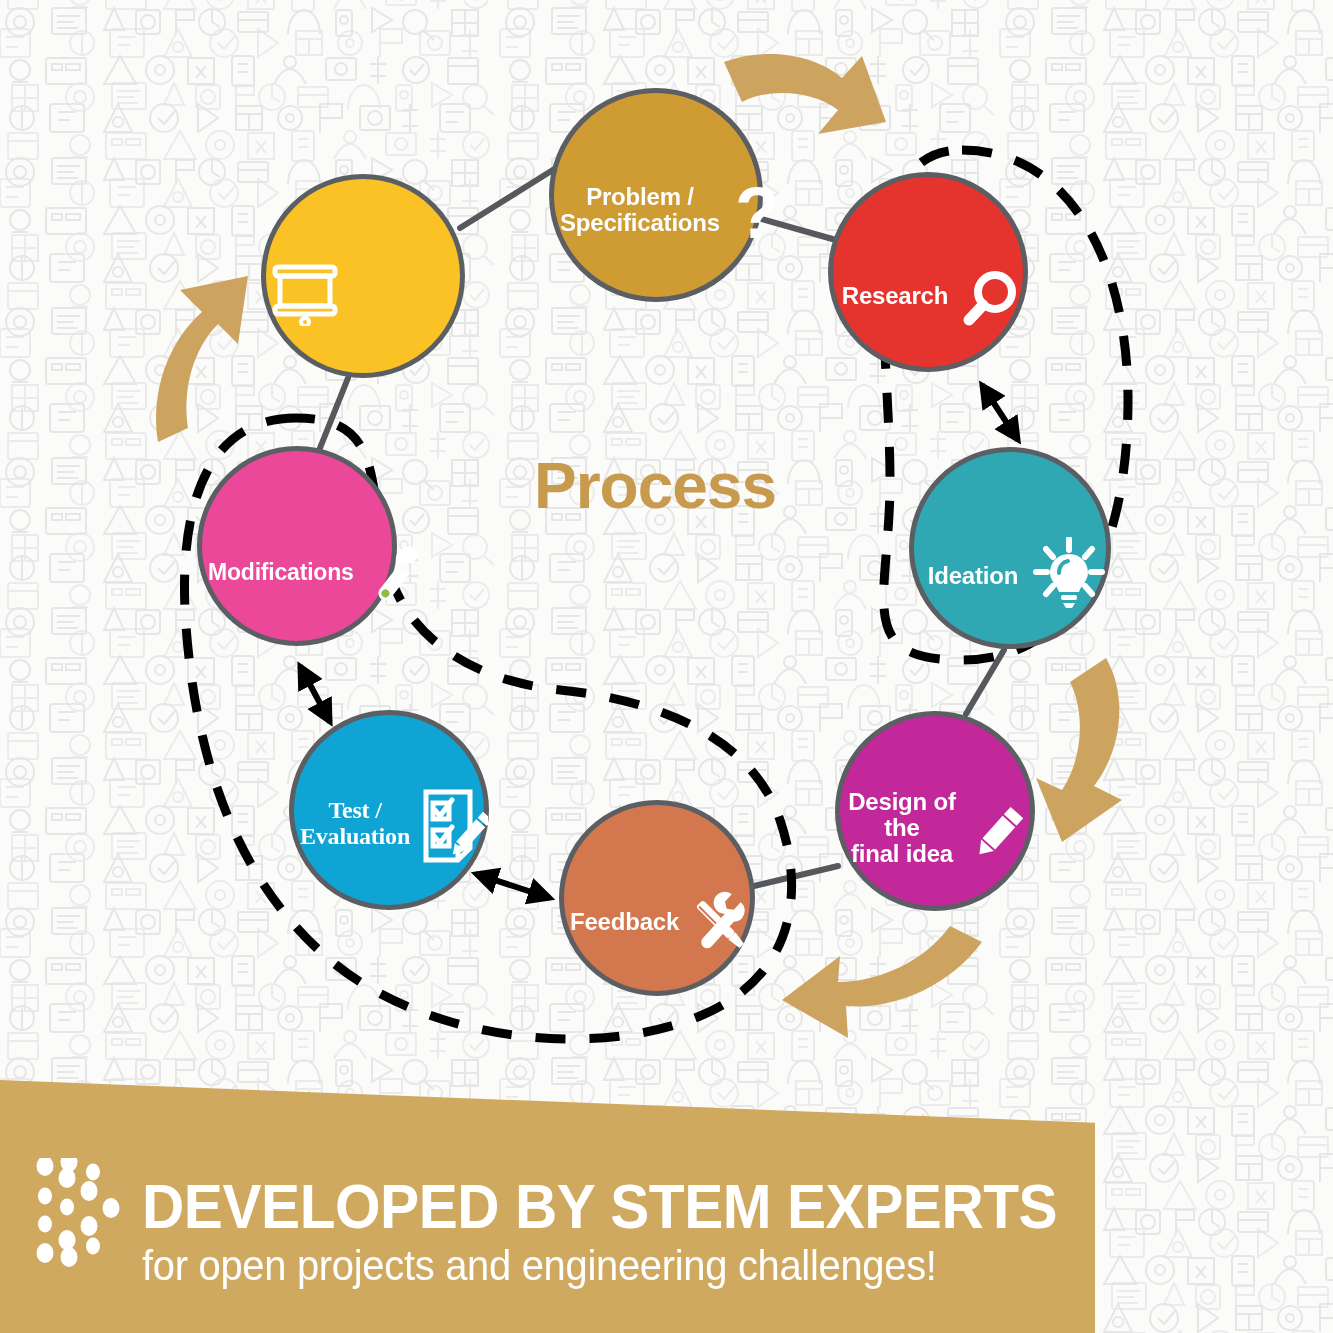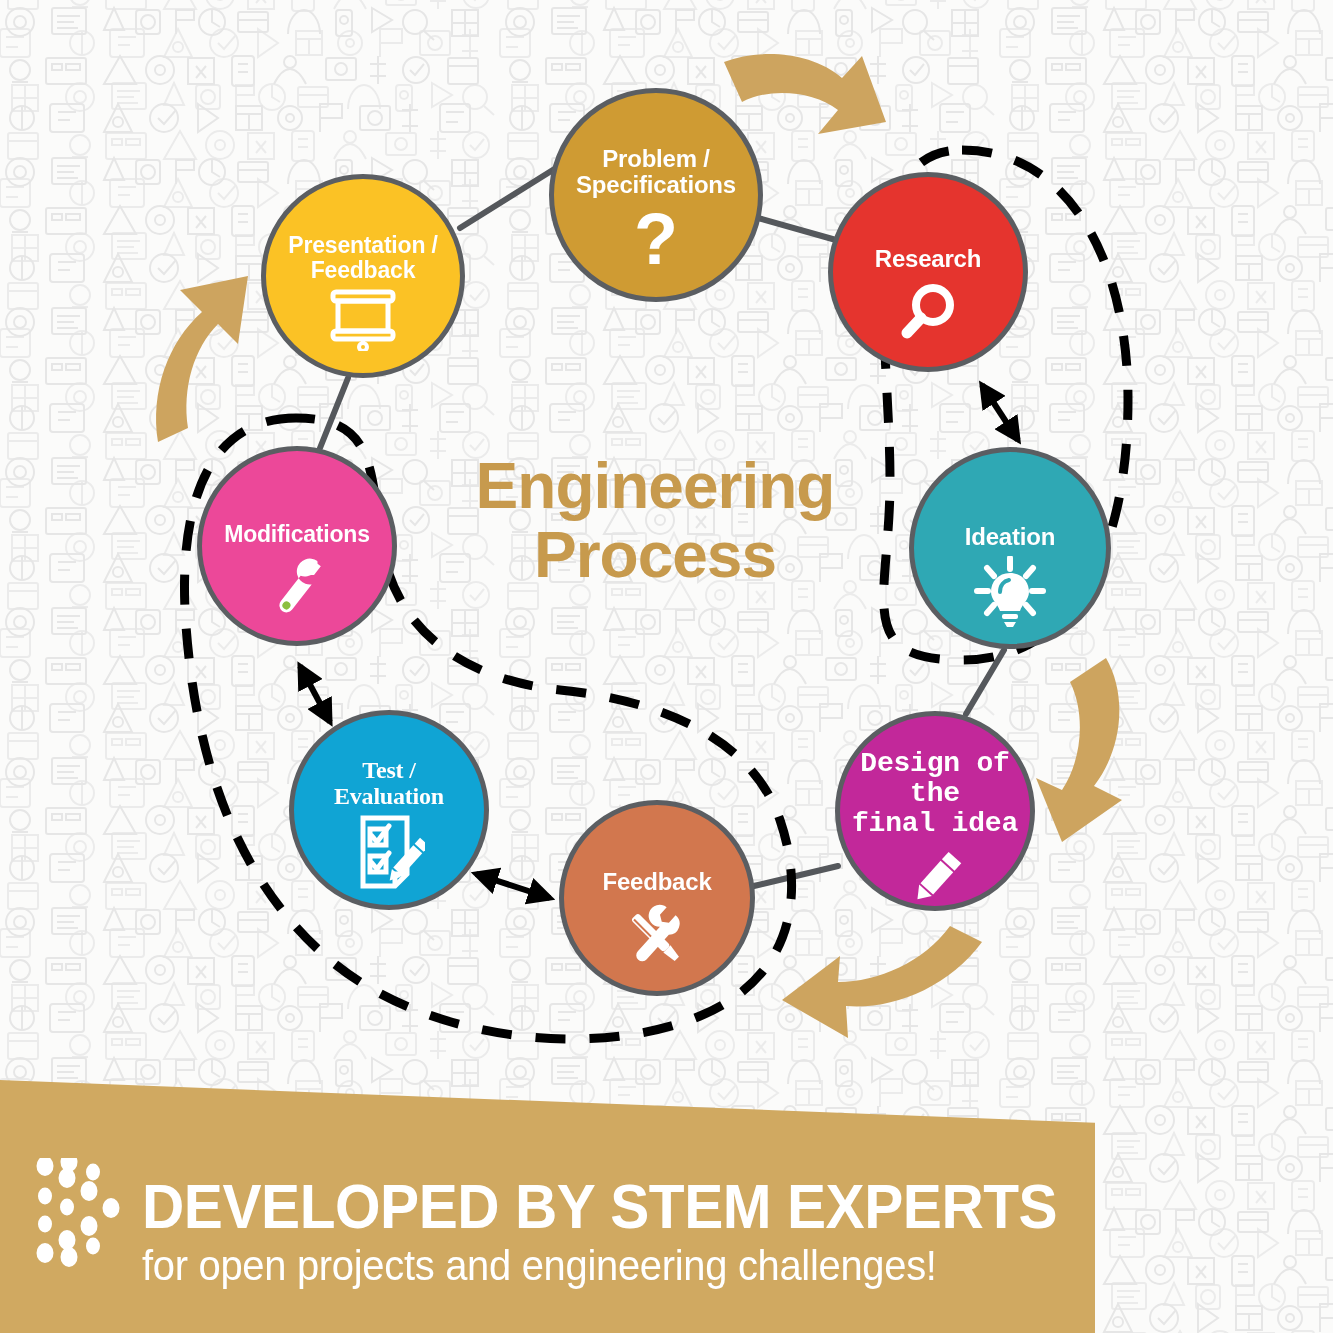--- a/index.html
+++ b/index.html
@@ -28,23 +28,23 @@
   #nodes-layer { z-index: 6; }
   #title-layer { z-index: 5; }
   #banner-layer { z-index: 8; }
 
   .node {
     position: absolute;
     border-radius: 50%;
     border: 5px solid #5b5e62;
     box-sizing: border-box;
     display: flex;
-    flex-direction: column;
+    flex-direction: row;
     align-items: center;
-    justify-content: center;
+    justify-content: space-between;
     text-align: center;
     color: #ffffff;
   }
   .node-label {
     font-weight: bold;
     line-height: 1.08;
     letter-spacing: -0.2px;
     text-shadow: 0 0 1px rgba(0,0,0,0.05);
     padding: 0 6px;
     box-sizing: border-box;
@@ -249,21 +249,20 @@
     </defs>
     <g stroke="#000000" stroke-width="6" fill="none">
       <line x1="982" y1="385" x2="1018" y2="440" marker-start="url(#head-a)" marker-end="url(#head-a)"></line>
       <line x1="300" y1="666" x2="330" y2="722" marker-start="url(#head-a)" marker-end="url(#head-a)"></line>
       <line x1="476" y1="874" x2="550" y2="898" marker-start="url(#head-a)" marker-end="url(#head-a)"></line>
     </g>
   </svg>
 
   <div id="title-layer" class="layer">
     <div id="center-title">
-      <div>Engineering</div>
       <div>Process</div>
     </div>
   </div>
 
   <div id="nodes-layer" class="layer">
 
     <div class="node" style="left:549px; top:88px; width:214px; height:214px; background:#cf9b33; padding-top:30px;">
       <div class="node-label" style="font-size:24px;">
         <div>Problem /</div>
         <div>Specifications</div>
@@ -304,21 +303,21 @@
           </g>
           <path d="M37 17 C 25 17, 18 26, 18 36 C 18 44, 25 48, 27 55 L 47 55 C 49 48, 56 44, 56 36 C 56 26, 49 17, 37 17 Z" fill="#ffffff"></path>
           <rect x="29" y="58" width="16" height="5" rx="2" fill="#ffffff"></rect>
           <path d="M31 66 h12 l-3 5 h-6 z" fill="#ffffff"></path>
           <path d="M27 36 C 27 29, 31 25, 36 24" fill="none" stroke="#2fa8b4" stroke-width="4" stroke-linecap="round"></path>
         </svg>
       </div>
     </div>
 
     <div class="node" style="left:835px; top:711px; width:200px; height:200px; background:#c2289a; padding-top:34px;">
-      <div class="node-label" style="font-size:28px;font-family:Liberation Mono, monospace;">
+      <div class="node-label" style="font-size:24px;">
         <div>Design of the</div>
         <div>final idea</div>
       </div>
       <div class="node-icon" style="margin-top:6px;">
         <svg width="66" height="62" viewBox="0 0 66 62">
           <g transform="rotate(42 33 31)">
             <rect x="27" y="4" width="17" height="10" fill="#ffffff"></rect>
             <rect x="27" y="16" width="17" height="30" fill="#ffffff"></rect>
             <path d="M27 48 L 44 48 L 35.5 60 Z" fill="#ffffff"></path>
           </g>
@@ -375,24 +374,20 @@
           <g transform="rotate(38 36 35)">
             <path d="M36 2 a 13 13 0 1 0 10 22 L 46 56 a 7 7 0 0 1 -14 0 L 32 24 A 13 13 0 0 0 36 2 Z
                      M 30 4 L 30 15 L 36 19 L 42 15 L 42 4" fill="#ffffff"></path>
             <circle cx="39" cy="56" r="4" fill="#8cbf40"></circle>
           </g>
         </svg>
       </div>
     </div>
 
     <div class="node" style="left:261px; top:174px; width:204px; height:204px; background:#fbc225; padding-top:32px;">
-      <div class="node-label" style="font-size:23px;">
-        <div>Presentation /</div>
-        <div>Feedback</div>
-      </div>
       <div class="node-icon" style="margin-top:6px;">
         <svg width="78" height="62" viewBox="0 0 78 62">
           <rect x="9" y="3" width="60" height="9" rx="3" fill="none" stroke="#ffffff" stroke-width="5"></rect>
           <rect x="14" y="12" width="50" height="30" fill="none" stroke="#ffffff" stroke-width="5"></rect>
           <rect x="9" y="42" width="60" height="8" rx="3" fill="none" stroke="#ffffff" stroke-width="5"></rect>
           <line x1="39" y1="50" x2="39" y2="55" stroke="#ffffff" stroke-width="4"></line>
           <circle cx="39" cy="58" r="4" fill="none" stroke="#ffffff" stroke-width="4"></circle>
         </svg>
       </div>
     </div>

